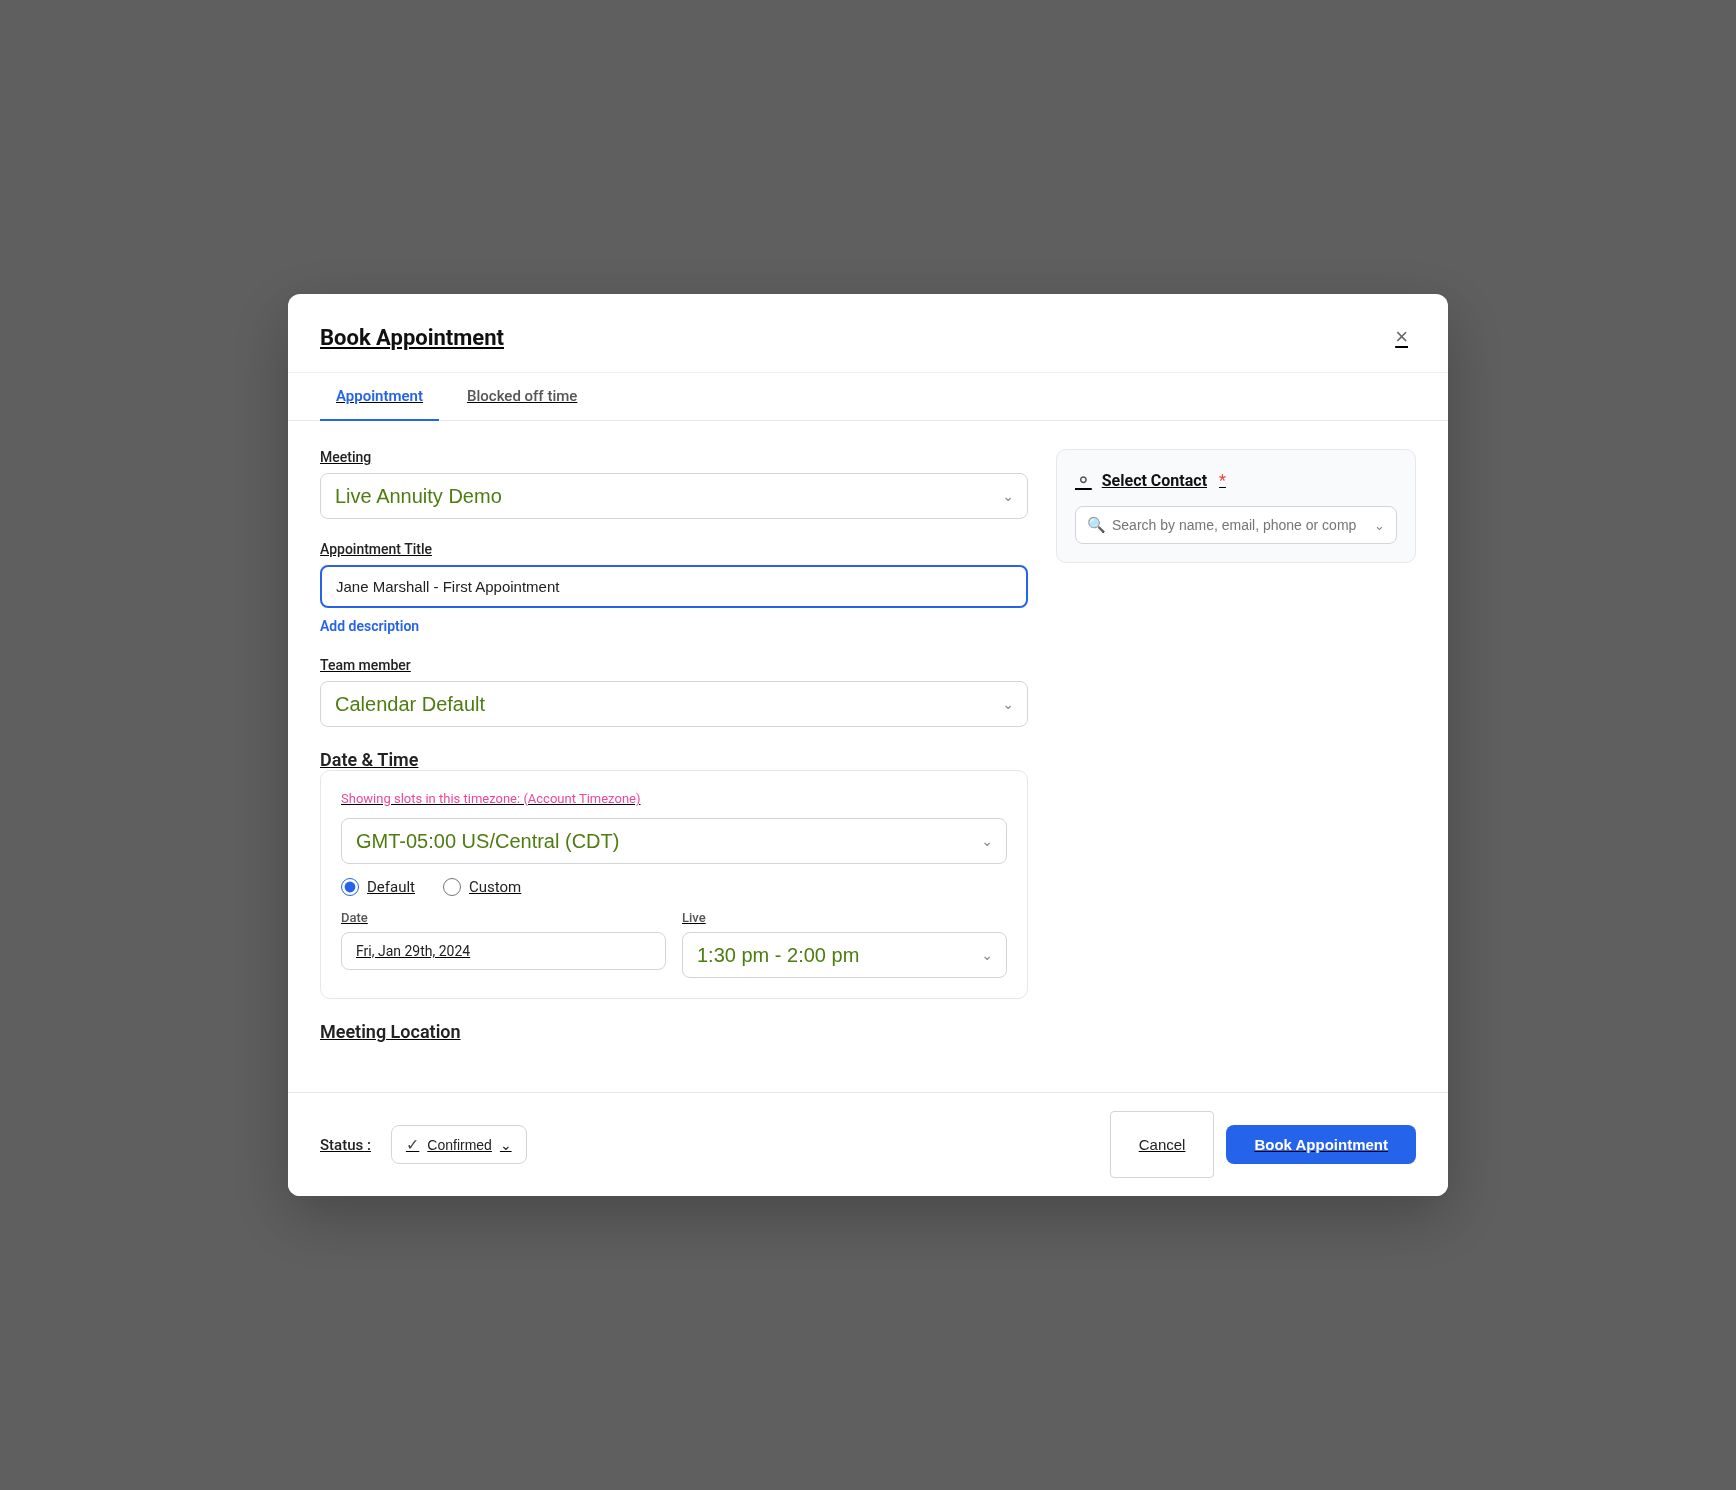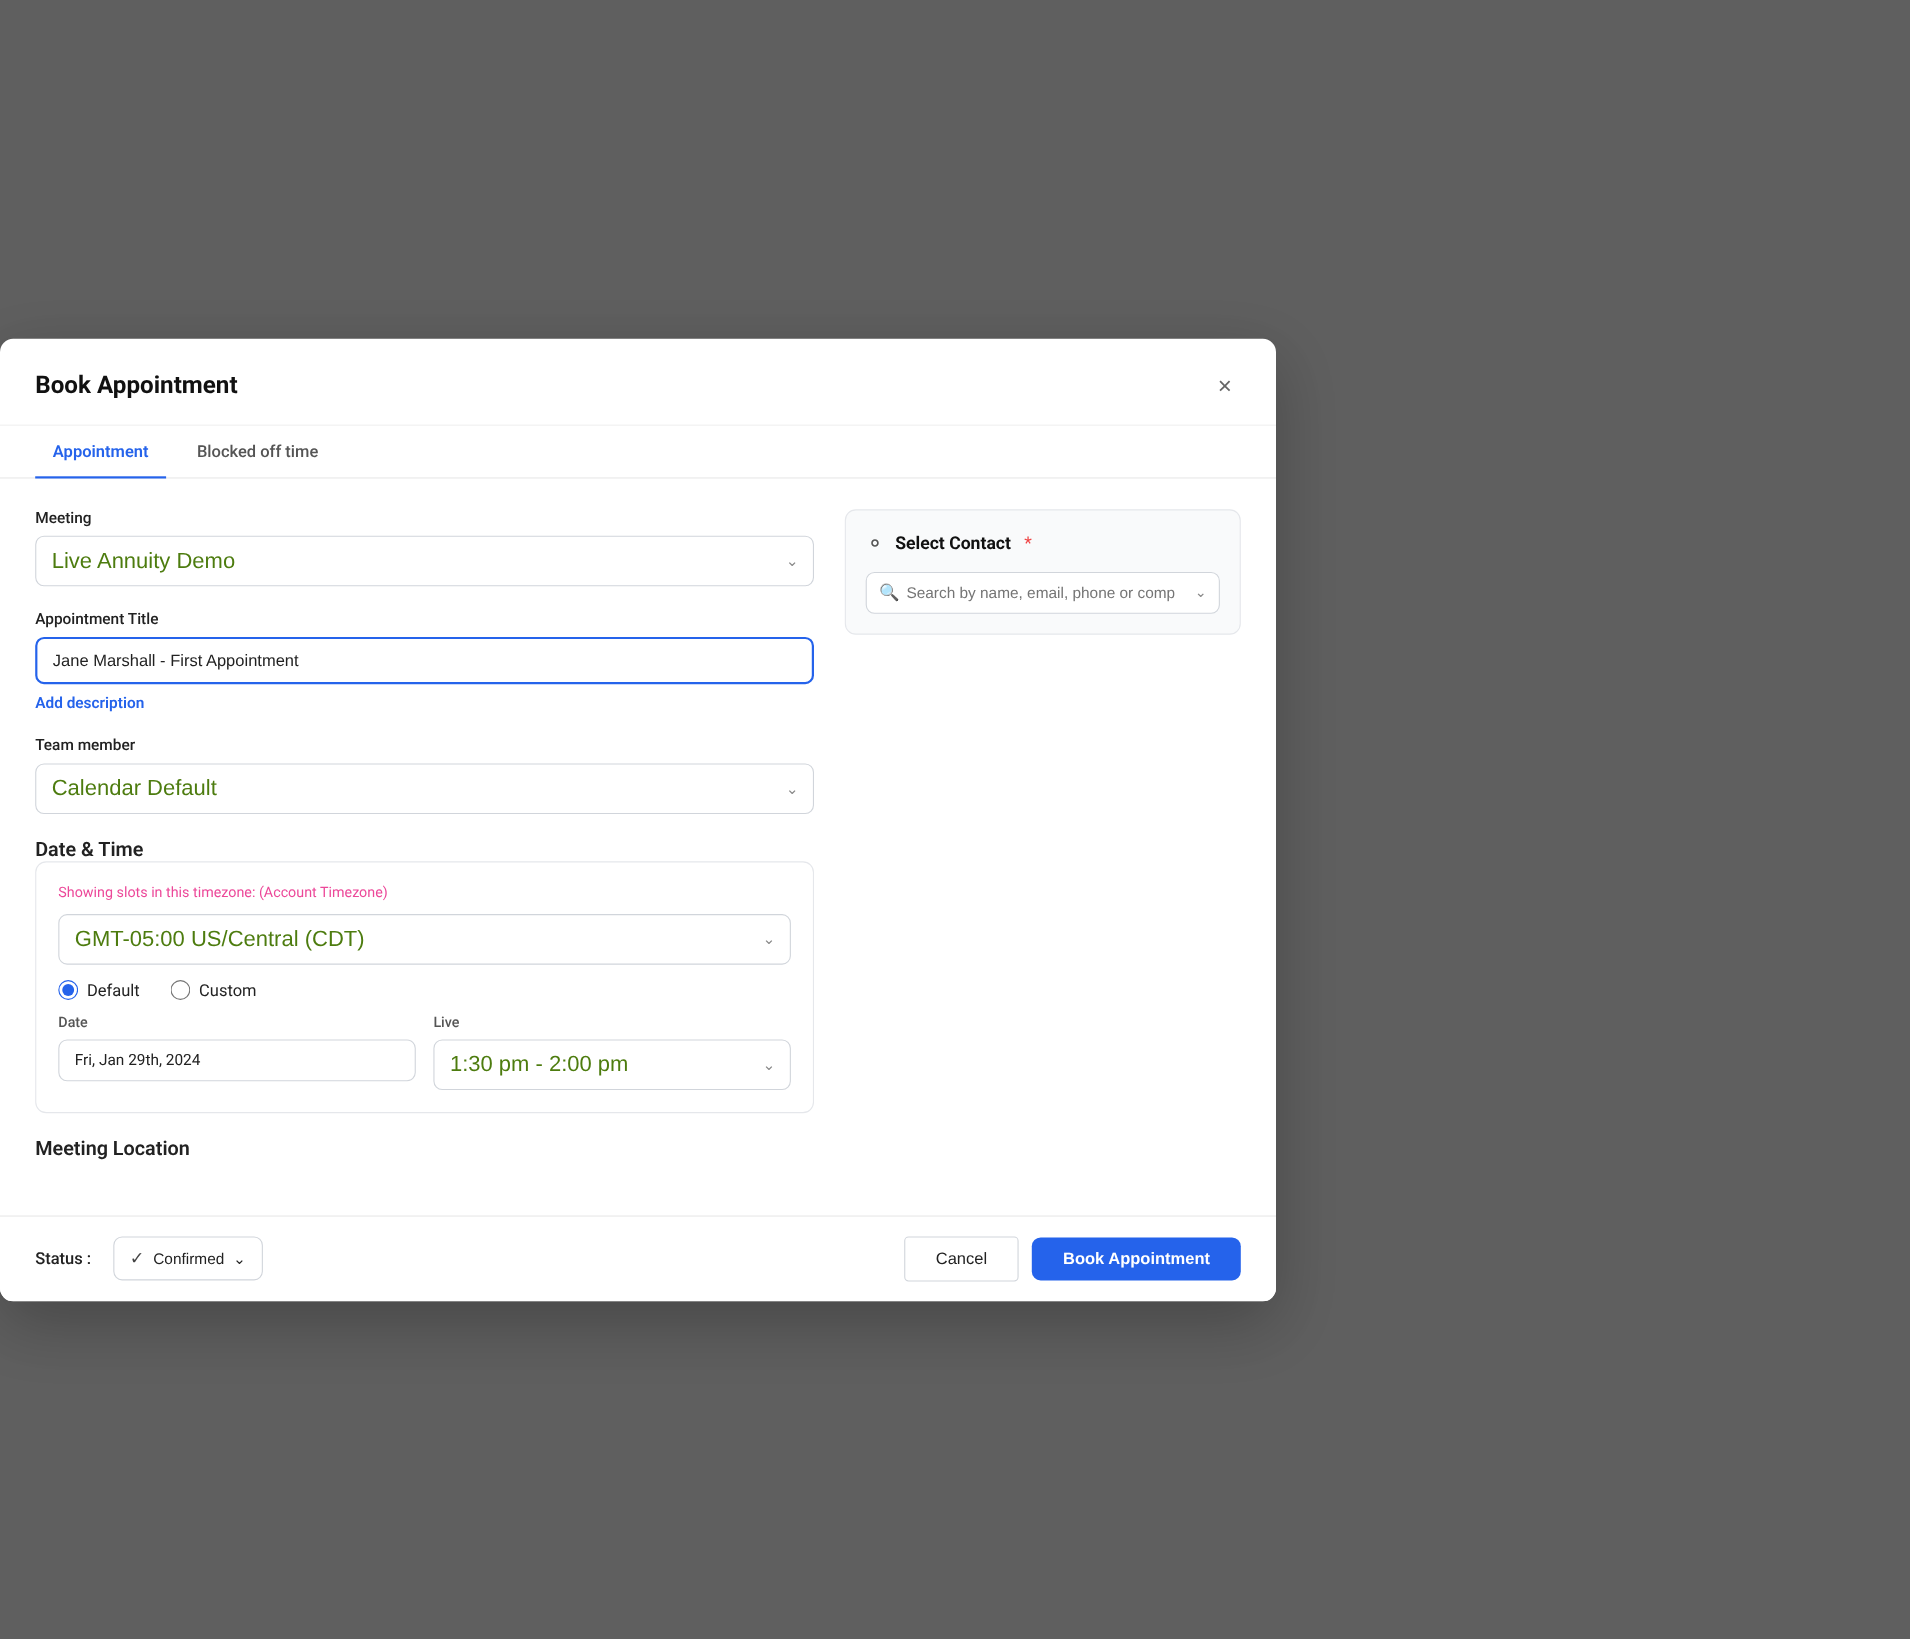--- a/index.html
+++ b/index.html
@@ -11,20 +11,22 @@
       justify-content: center;
       min-height: 100vh;
       padding: 20px;
     }
     .modal-overlay {
       background: rgba(0,0,0,0.3);
       position: fixed;
       inset: 0;
       display: flex;
       align-items: center;
+      justify-content: center;
+      text-decoration: underline;
     }
     .modal {
       background: #fff;
       border-radius: 12px;
       width: 1160px;
       max-width: 96vw;
       max-height: 94vh;
       overflow-y: auto;
       box-shadow: 0 20px 60px rgba(0,0,0,0.25);
       position: relative;
@@ -282,21 +284,21 @@
     .status-check {
       color: #444;
       font-size: 16px;
     }
     .footer-actions {
       display: flex;
       gap: 12px;
       align-items: center;
     }
     .cancel-btn {
-      padding: 11px 28px;
+      padding: 24px 28px;
       border: 1px solid #d1d5db;
       border-radius: 4px;
       background: #fff;
       color: #222;
       font-size: 15px;
       font-weight: 500;
       cursor: pointer;
     }
     .book-btn {
       padding: 11px 28px;

